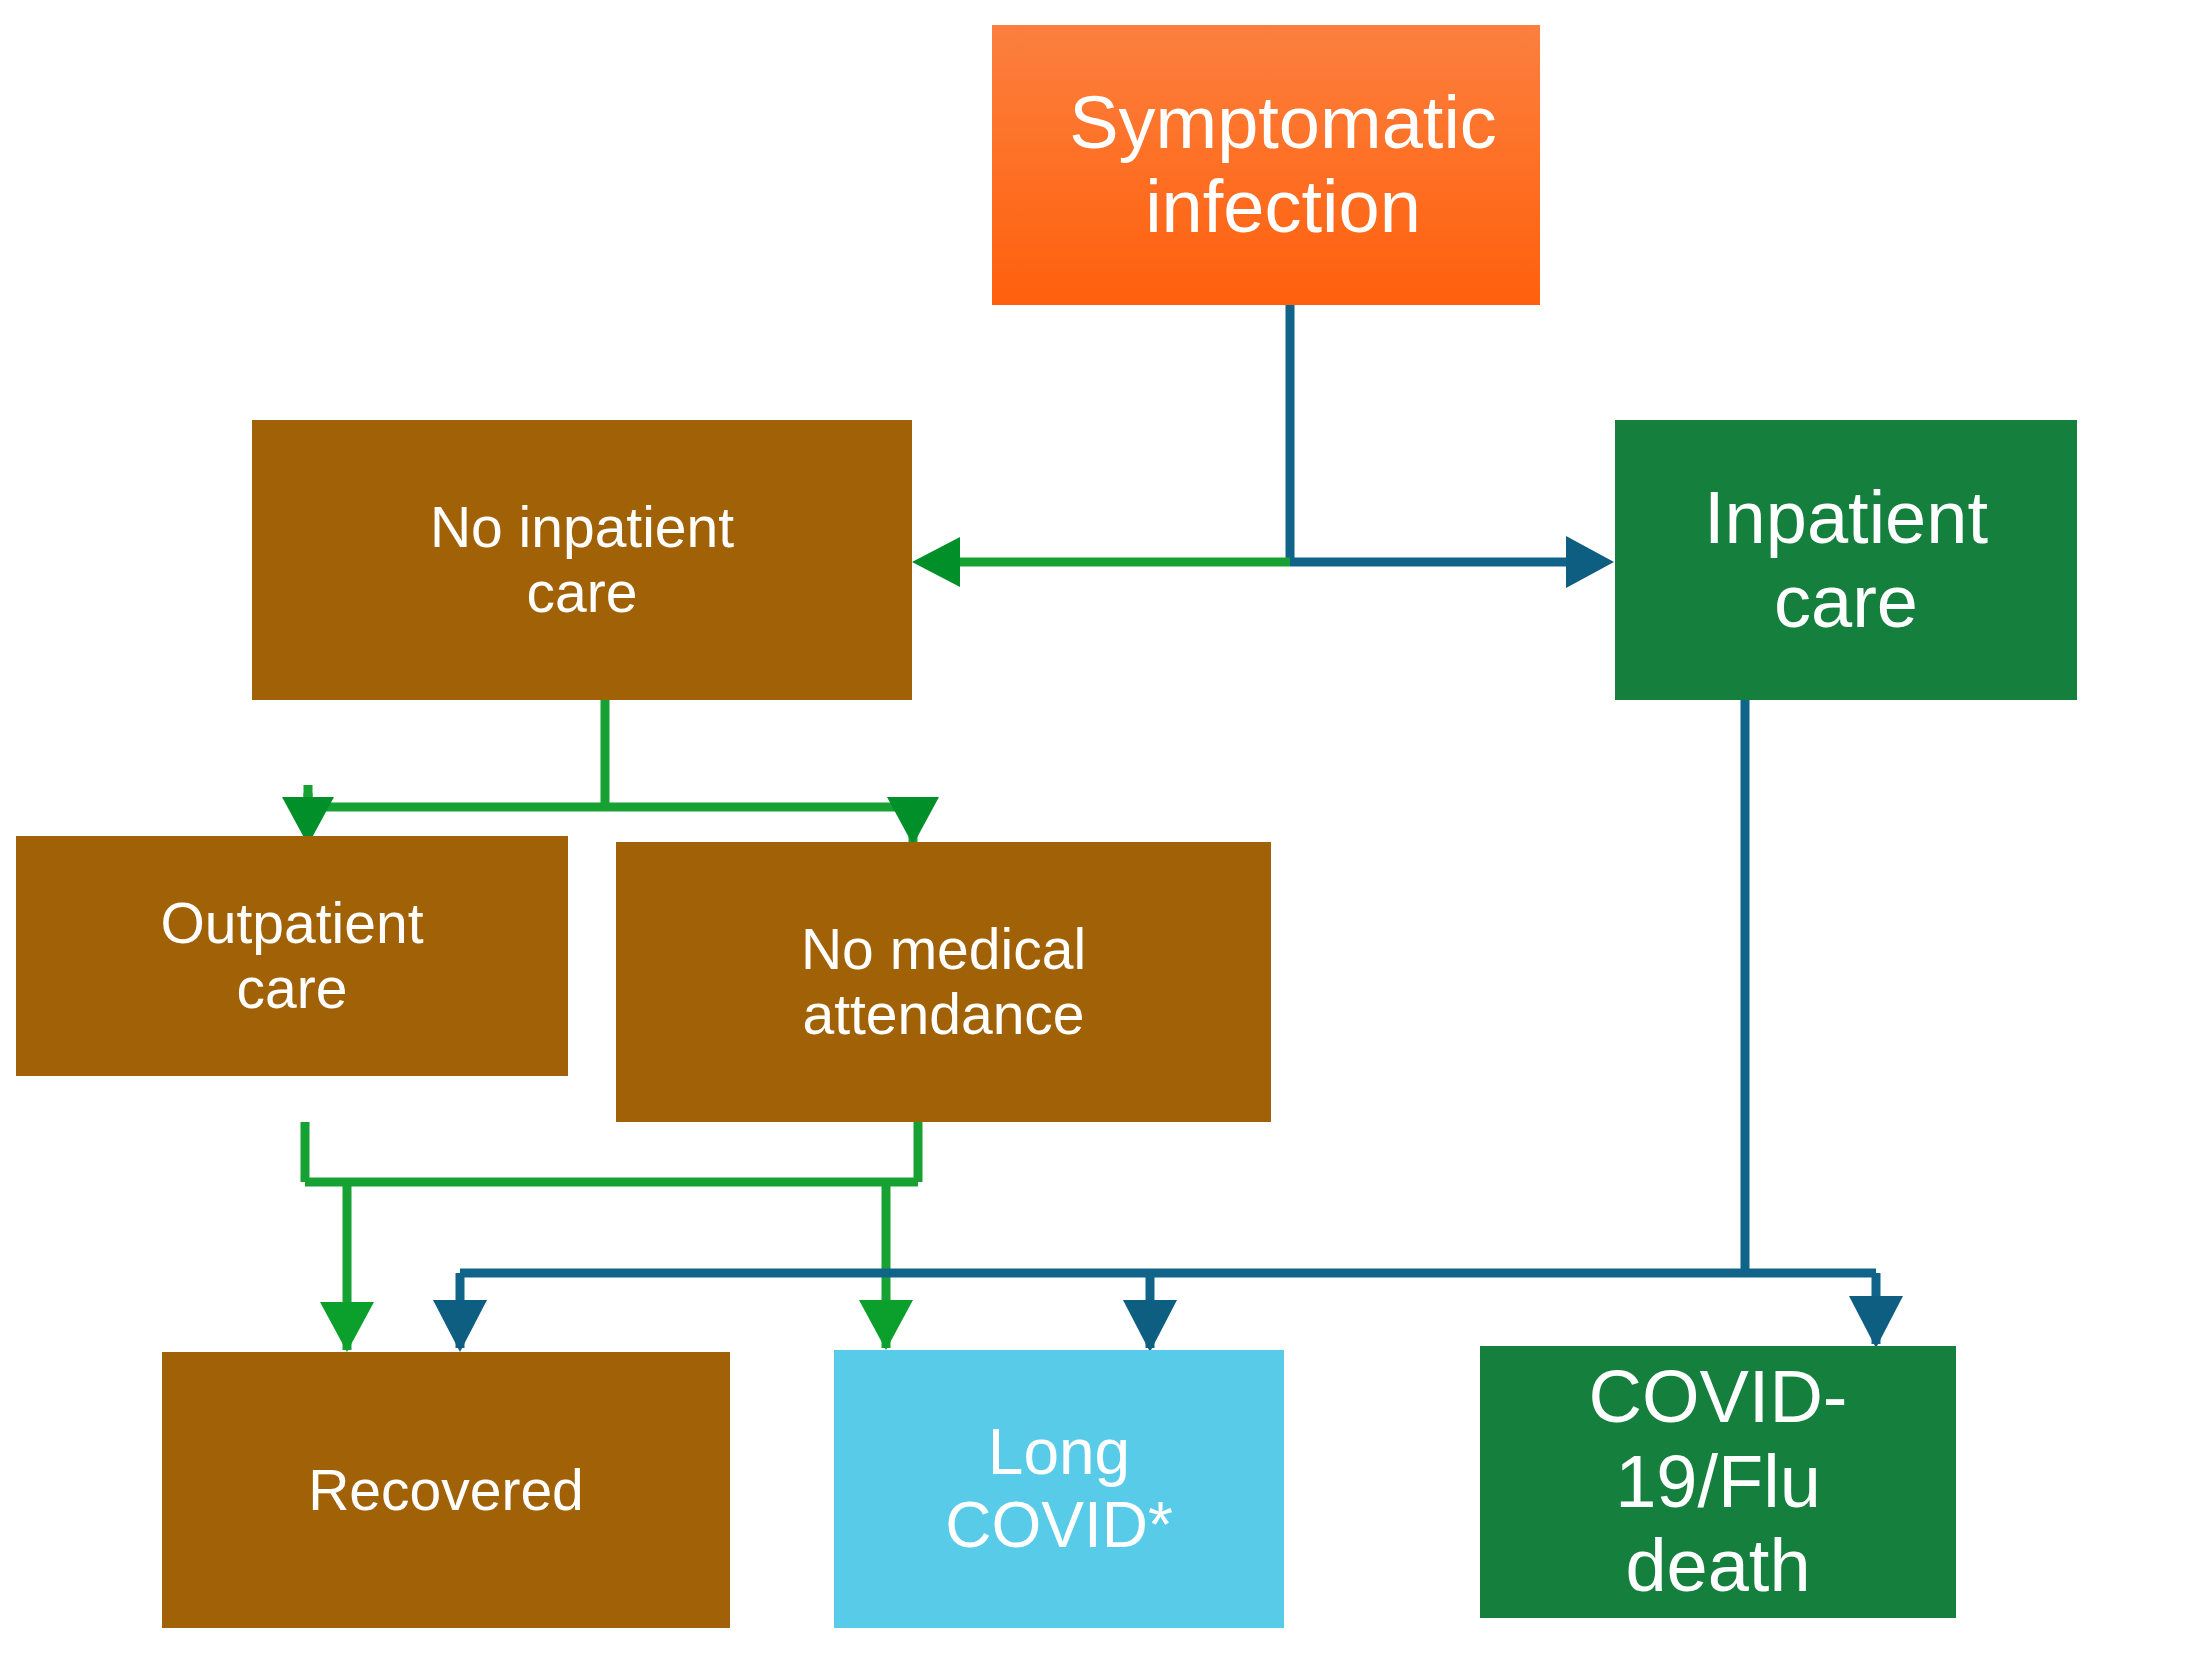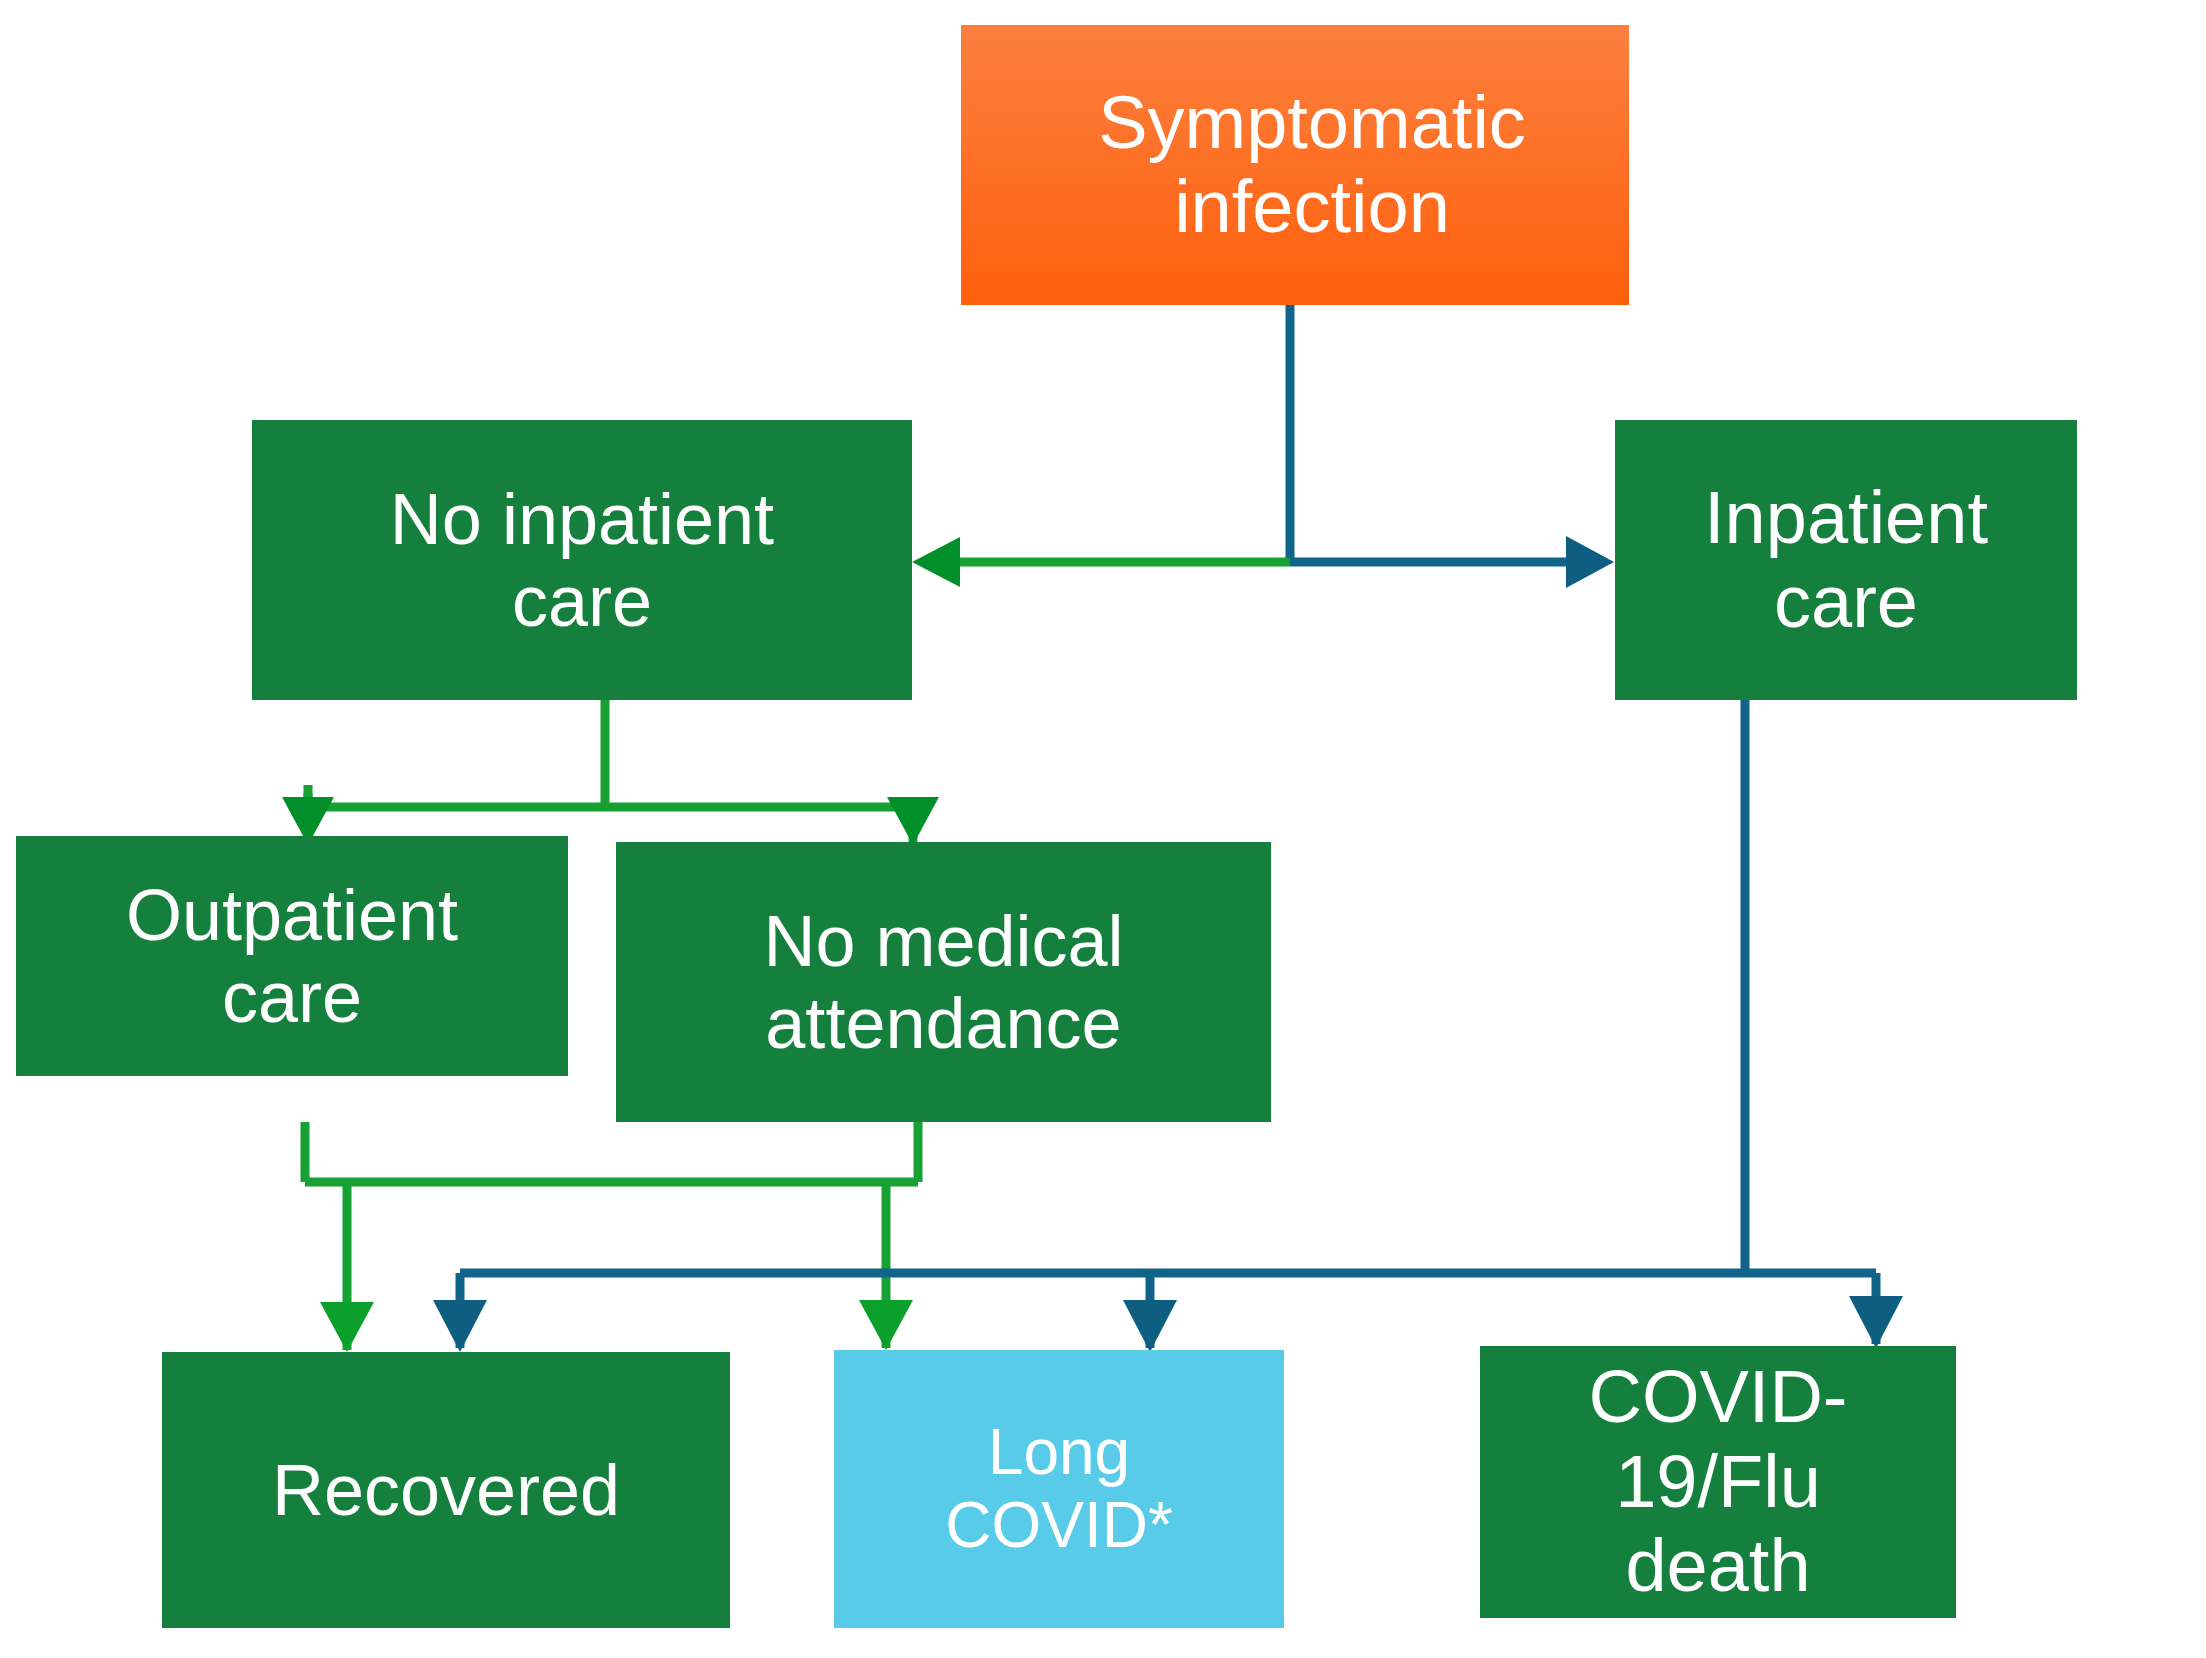--- a/index.html
+++ b/index.html
@@ -36,22 +36,22 @@
     line-height: 1.14;
     box-sizing: border-box;
     padding: 4px 10px;
     white-space: pre-line;
   }
   .node-symptomatic {
     background: linear-gradient(180deg, #fb7f3f 0%, #fd7730 28%, #fe6a1c 68%, #ff600c 100%);
     font-size: 74px;
   }
   .node-green {
-    background: #15803d;
-    font-size: 72px;
+    background: #a16207;
+    font-size: 57px;
   }
   .node-steelblue {
     background: #15803d;
     font-size: 74px;
   }
   .node-cyan {
     background: #57cbe8;
     font-size: 64px;
   }
 </style>
@@ -127,21 +127,21 @@
       <path d="M1150,1273 L1150,1348" stroke="#10648a" stroke-width="9" fill="none"></path>
       <polygon points="1150,1352 1123,1300 1177,1300" fill="#0d5e80"></polygon>
     </g>
 
     <g>
       <path d="M1876,1273 L1876,1344" stroke="#10648a" stroke-width="9" fill="none"></path>
       <polygon points="1876,1348 1849,1296 1903,1296" fill="#0d5e80"></polygon>
     </g>
   </svg>
 
-  <div class="node node-symptomatic" style="left:961px; top:25px; width:668px; height:280px;padding-left:44px;">Symptomatic
+  <div class="node node-symptomatic" style="left:992px; top:25px; width:548px; height:280px;padding-left:44px;">Symptomatic
 infection</div>
 
   <div class="node node-green" style="left:252px; top:420px; width:660px; height:280px;">No inpatient
 care</div>
 
   <div class="node node-steelblue" style="left:1615px; top:420px; width:462px; height:280px;">Inpatient
 care</div>
 
   <div class="node node-green" style="left:16px; top:836px; width:552px; height:240px;">Outpatient
 care</div>

